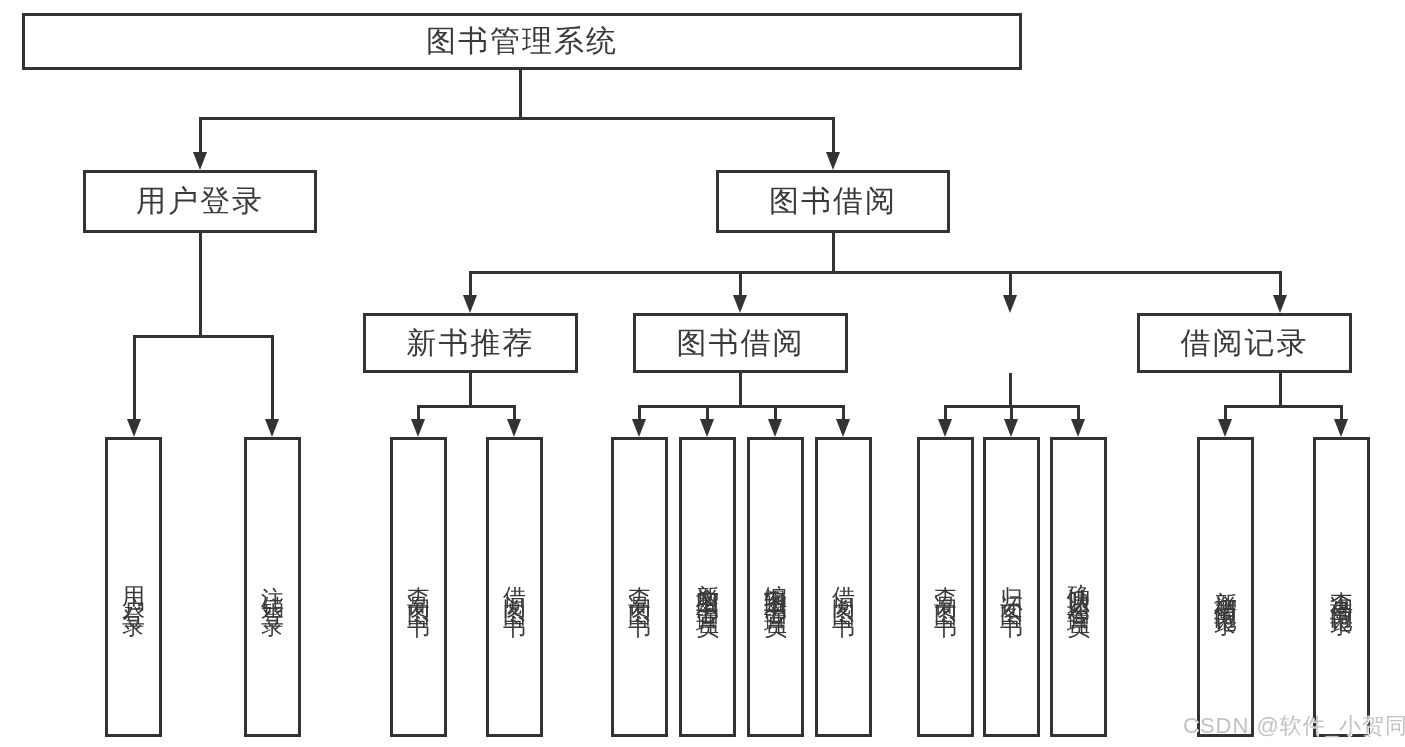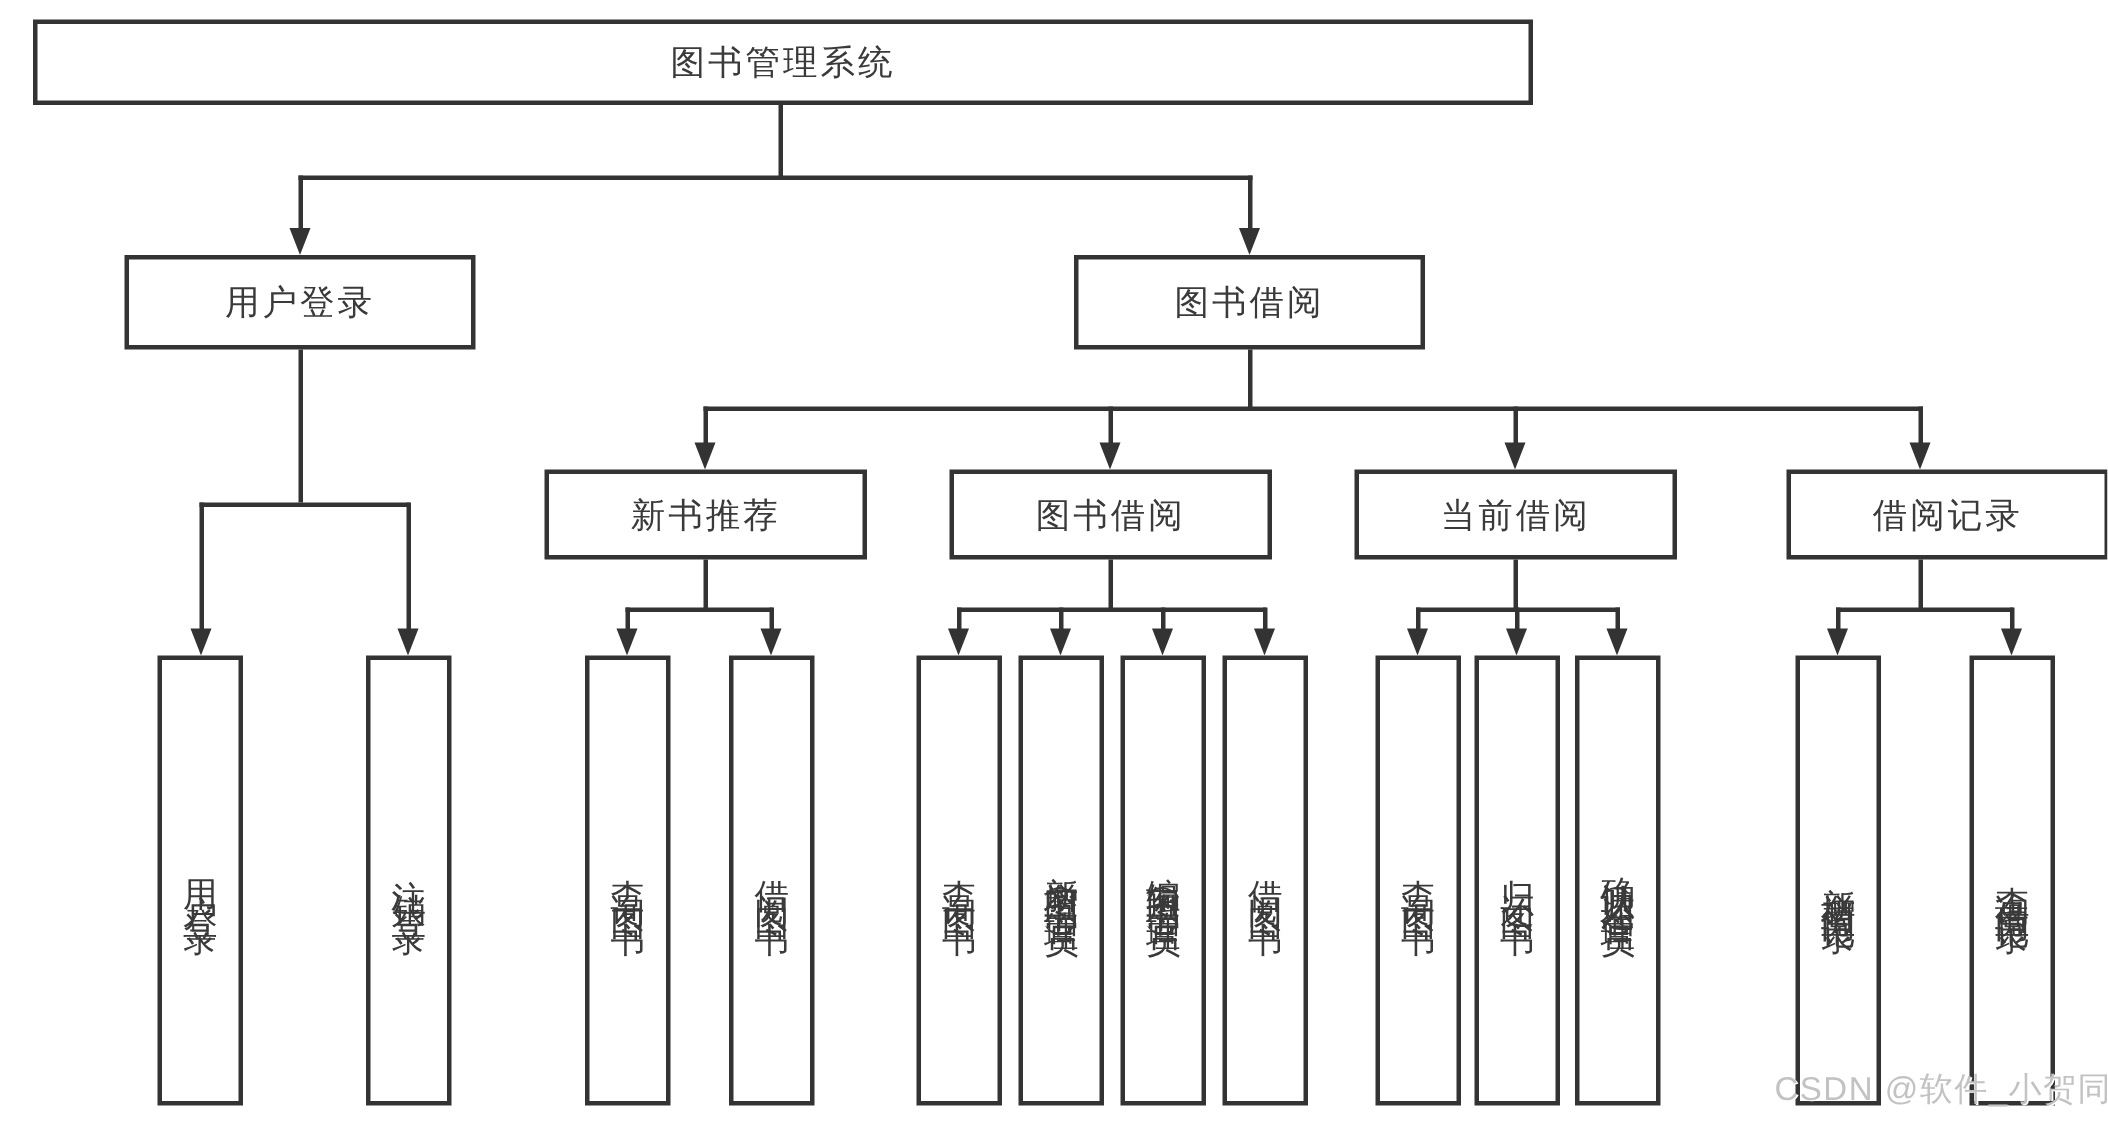--- a/index.html
+++ b/index.html
@@ -12,21 +12,21 @@
   }
   
   .hbox,.vbox{
     position:absolute;
     box-sizing:border-box;
     border:3px solid #333333;
     background:#ffffff;
     display:flex;align-items:center;justify-content:center;
     color:#3a3a3a;
   }
-  .hbox{font-size:23px;letter-spacing:2px;}
+  .hbox{font-size:30px;letter-spacing:2px;}
   .vbox{width:57px;top:437px;height:300px;}
   .vbox span{
     writing-mode:vertical-rl;
     text-orientation:mixed;
     font-size:23px;
     line-height:1;
     color:#3a3a3a;
   }
   .ls-wide span{letter-spacing:0.42em;}
   .ls-tight span{letter-spacing:0.2em;}
@@ -92,24 +92,21 @@
   <div class="arrow" style="left:1003px;top:295px;"></div>
   <div class="vline" style="left:1279px;top:271px;height:26px;"></div>
   <div class="arrow" style="left:1273px;top:295px;"></div>
 
   <div class="hbox" style="left:363px;top:313px;width:215px;height:60px;">
     <span>新书推荐</span>
   </div>
   <div class="hbox" style="left:633px;top:313px;width:215px;height:60px;">
     <span>图书借阅</span>
   </div>
-  <div class="hbox" style="left:903px;top:313px;width:215px;height:60px;">
-    <span>当前借阅</span>
-  </div>
-  <div class="hbox" style="left:1191px;top:313px;width:215px;height:60px;">
+  <div class="hbox" style="left:1137px;top:313px;width:215px;height:60px;">
     <span>借阅记录</span>
   </div>
 
   <div class="vline" style="left:469px;top:373px;height:35px;"></div>
   <div class="hline" style="left:417px;top:405px;width:98px;"></div>
   <div class="vline" style="left:417px;top:405px;height:18px;"></div>
   <div class="arrow" style="left:411px;top:419px;"></div>
   <div class="vline" style="left:513px;top:405px;height:18px;"></div>
   <div class="arrow" style="left:507px;top:419px;"></div>
 

